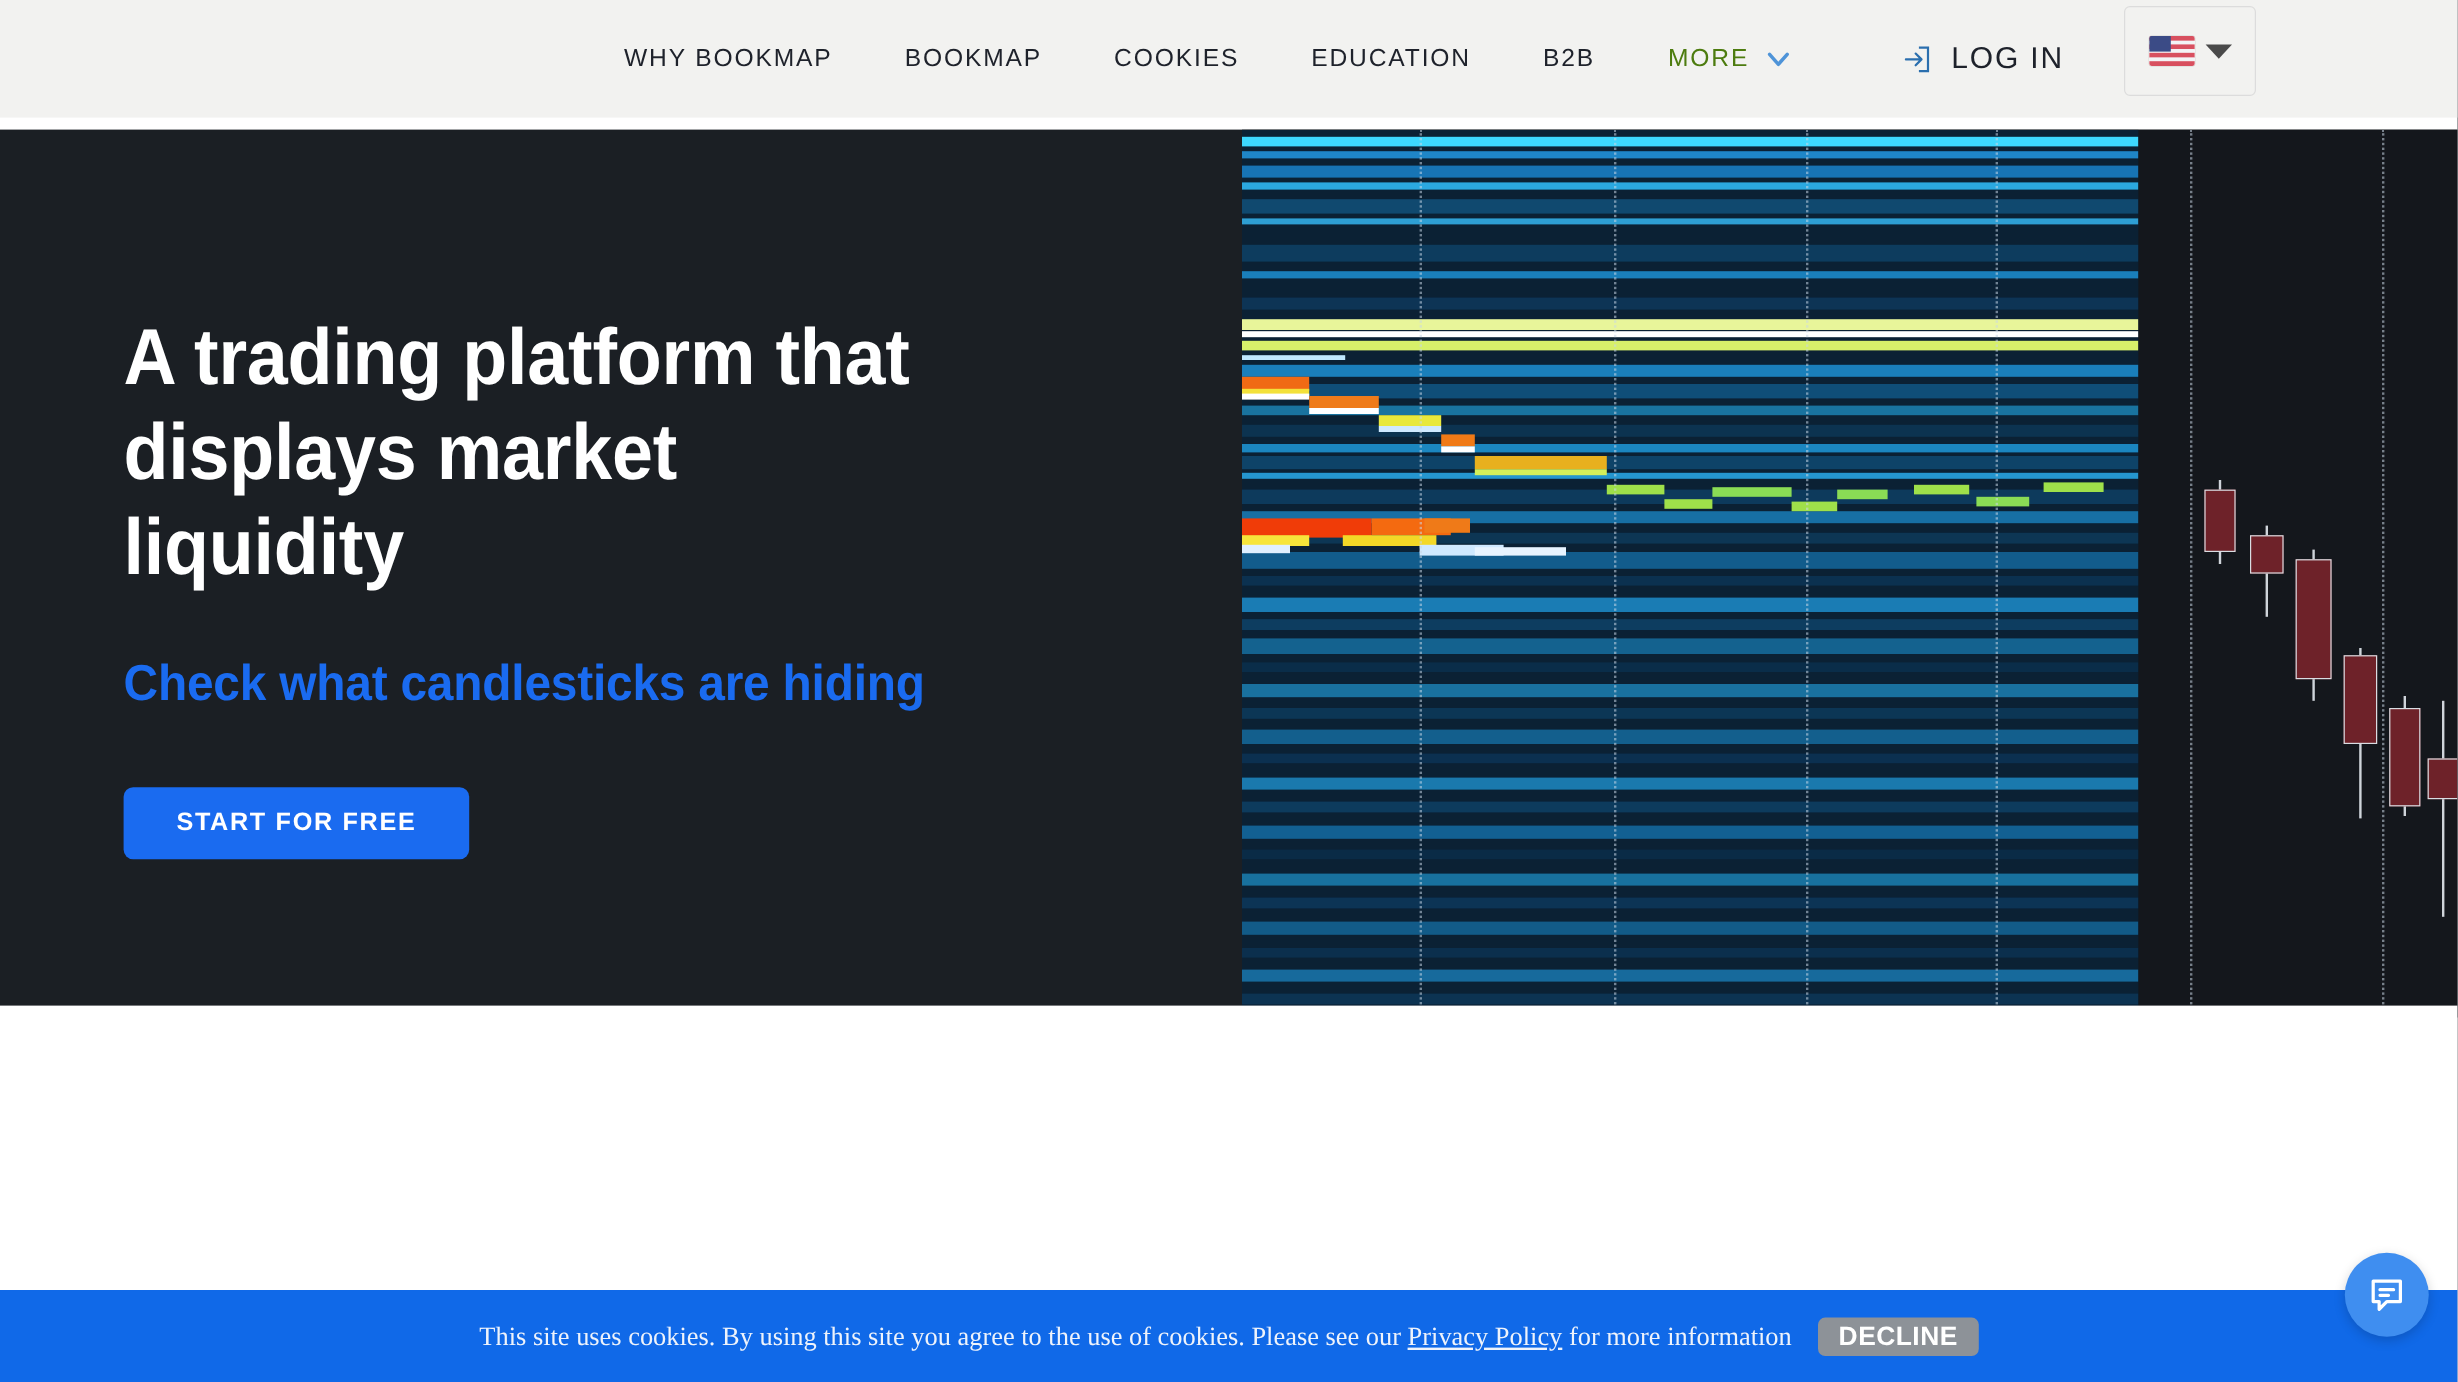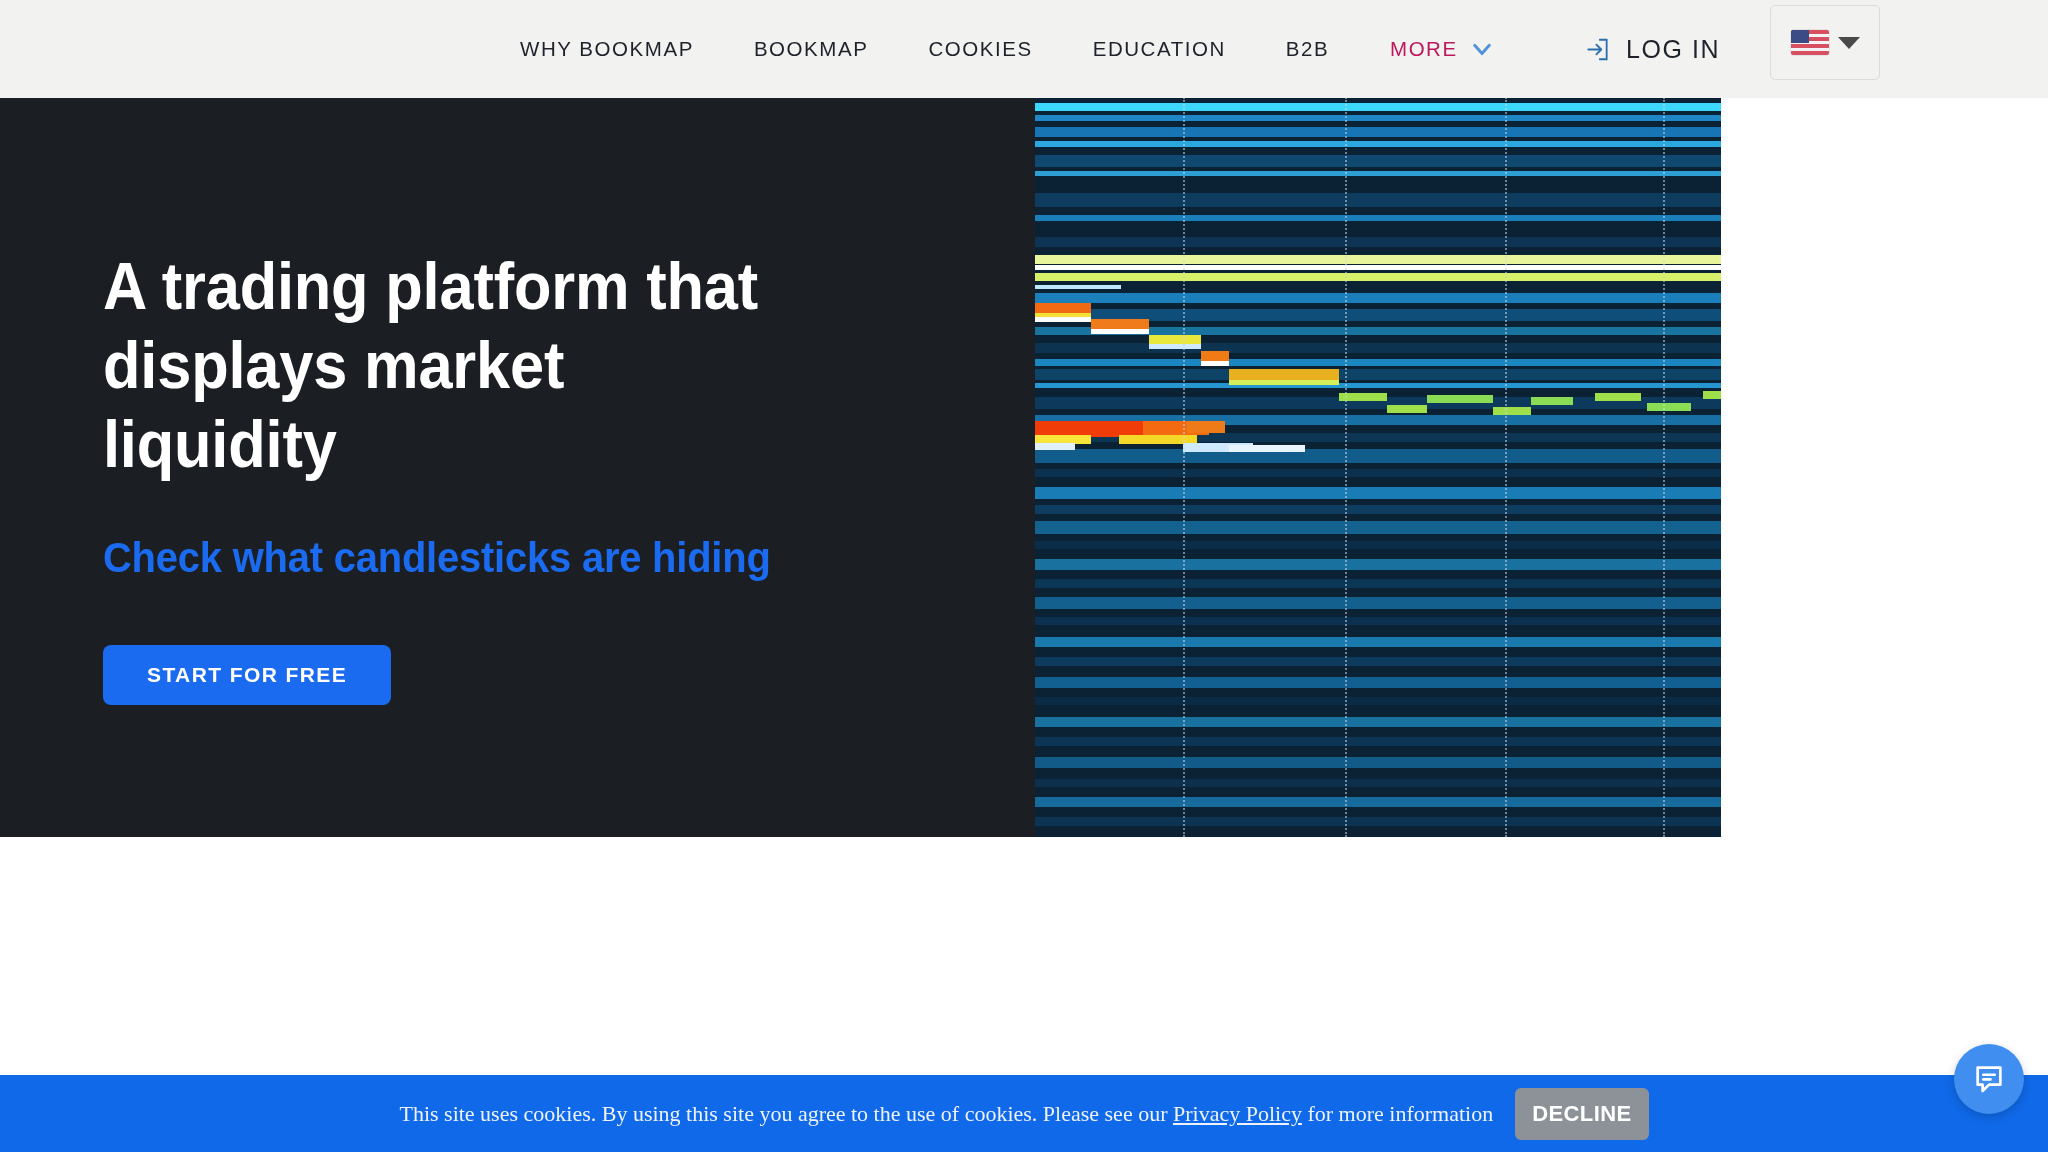--- a/index.html
+++ b/index.html
@@ -39,21 +39,21 @@
     font-size:20.5px; color:#1e222b; text-decoration:none;
     letter-spacing:1.55px; padding:0 30px; white-space:nowrap;
     font-weight:400;
   }
   .nav a:first-child { padding-left:0; }
 
   .more-wrap {
     position:absolute; left:1390px; top:50%; transform:translateY(-50%);
     display:flex; align-items:center; gap:13px; cursor:pointer;
   }
-  .more-label { font-size:20.5px; color:#be185d; letter-spacing:1.55px; }
+  .more-label { font-size:20.5px; color:#4d7c0f; letter-spacing:1.55px; }
   .chev { display:block; width:22px; height:22px; }
 
   .login-wrap {
     position:absolute; left:1585px; top:50%; transform:translateY(-50%);
     display:flex; align-items:center; gap:15px; cursor:pointer;
   }
   .login-label { font-size:25px; color:#1e222b; letter-spacing:1.55px; }
 
   .lang-box {
     position:absolute; left:1770px; top:5px;
@@ -72,21 +72,21 @@
   .flag .stripes span:nth-child(odd){ background:#d8505f; }
   .flag .stripes span:nth-child(even){ background:#f3f3f5; }
   .flag .canton {
     position:absolute; left:0; top:0; width:48%; height:53.8%;
     background:#3b4b86;
   }
   .tri-down { width:0;height:0;border-left:11px solid transparent;border-right:11px solid transparent;border-top:12px solid #4a4a4a; }
 
   
   .hero {
-    position:absolute; top:97px; left:0; width:1721px; height:740px;
+    position:absolute; top:108px; left:0; width:2048px; height:740px;
     background:#1b1f24; overflow:hidden;text-decoration:underline;
   }
   .hero-copy { position:absolute; left:103px; top:150px; width:900px; }
   .hero-title {
     font-size:66px; line-height:79px; color:#ffffff; font-weight:bold;
     letter-spacing:-0.2px;
     font-family:"Liberation Sans Narrow","Liberation Sans", sans-serif;
     transform:scaleX(0.93); transform-origin:left center;
   }
   .hero-sub {
@@ -129,21 +129,21 @@
     display:flex; align-items:center; justify-content:center; gap:0;
     z-index:60;
   }
   .cookie-text {
     font-family:"Liberation Serif", serif; font-size:22px; color:#eef3fb;
   }
   .cookie-text a { color:#eef3fb; text-decoration:underline; }
   .cookie-btns { display:flex; align-items:center; gap:6px; margin-left:22px; }
   .cookie-btn {
     background:#8d9298; color:#ffffff; border:none; border-radius:6px;
-    height:52px; padding:0 17px;
+    height:32px; padding:0 17px;
     font-size:22px; font-weight:bold; letter-spacing:0.4px; cursor:pointer;
     font-family:"Liberation Sans Narrow","Liberation Sans", sans-serif;
   }
 
   
   .chat {
     position:absolute; right:24px; bottom:38px;
     width:70px; height:70px; border-radius:50%;
     background:#3f8ef0; display:flex; align-items:center; justify-content:center;
     cursor:pointer; z-index:70; box-shadow:0 3px 10px rgba(0,0,0,.18);

